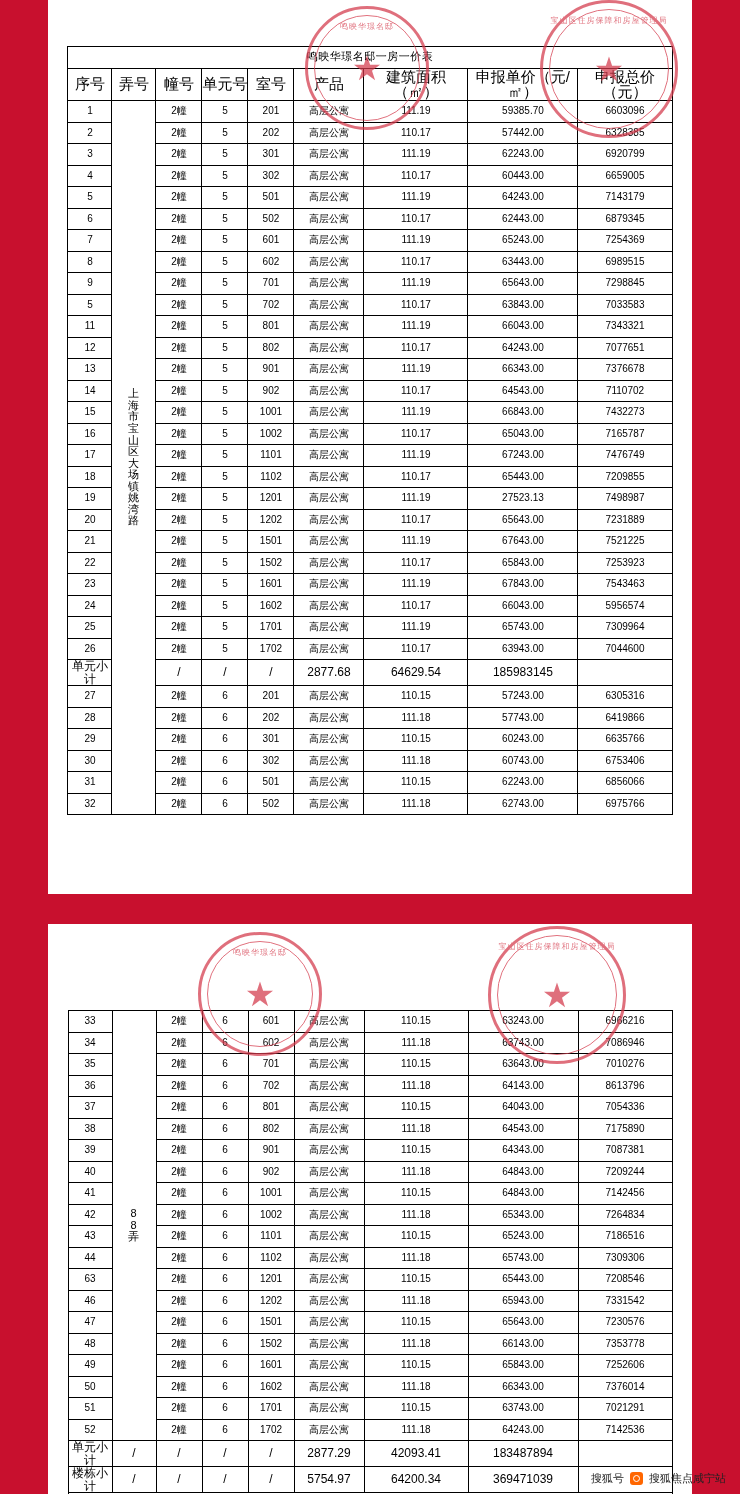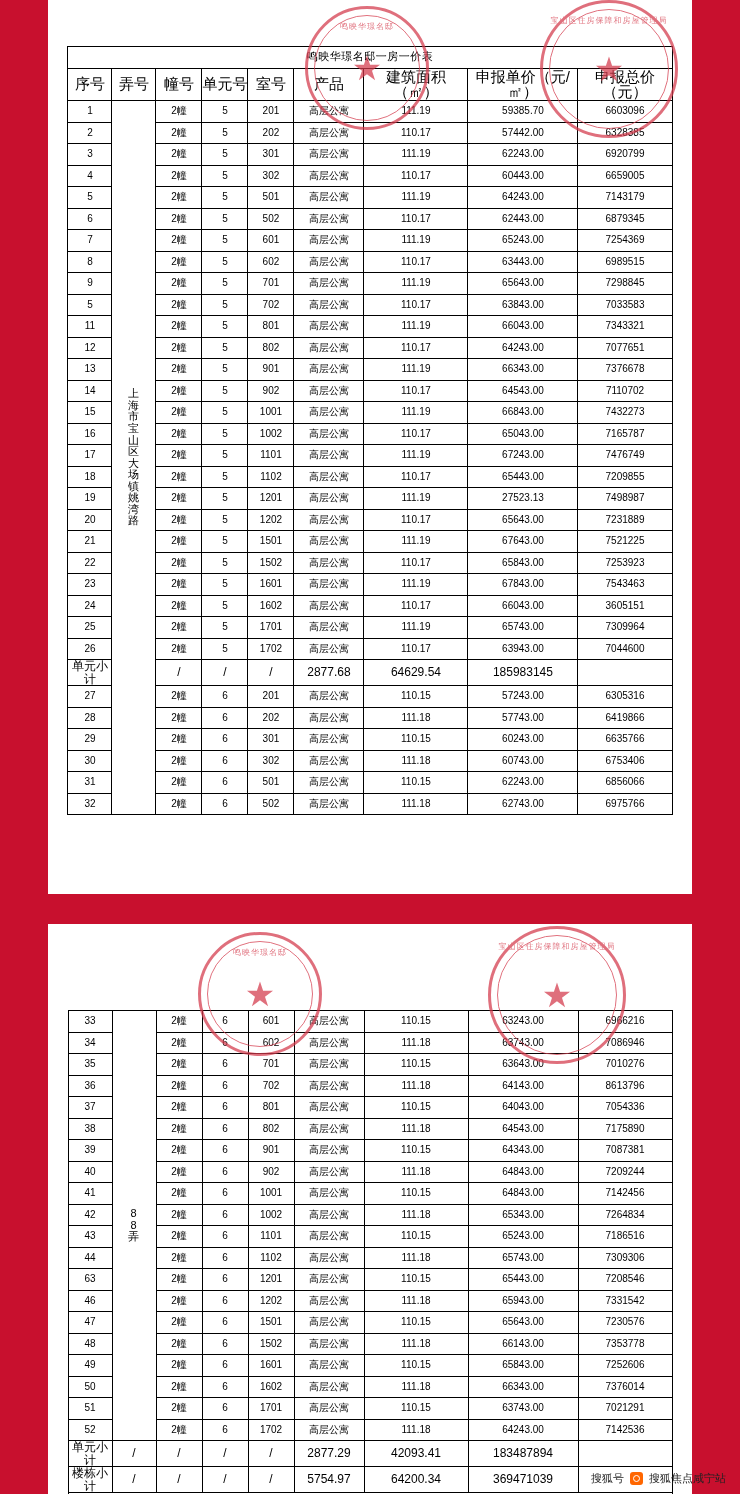--- a/index.html
+++ b/index.html
@@ -450,21 +450,21 @@
               <td>7543463</td>
             </tr>
             <tr>
               <td>24</td>
               <td>2幢</td>
               <td>5</td>
               <td>1602</td>
               <td>高层公寓</td>
               <td>110.17</td>
               <td>66043.00</td>
-              <td>3605151</td>
+              <td>5956574</td>
             </tr>
             <tr>
               <td>25</td>
               <td>2幢</td>
               <td>5</td>
               <td>1701</td>
               <td>高层公寓</td>
               <td>111.19</td>
               <td>65743.00</td>
               <td>7309964</td>

